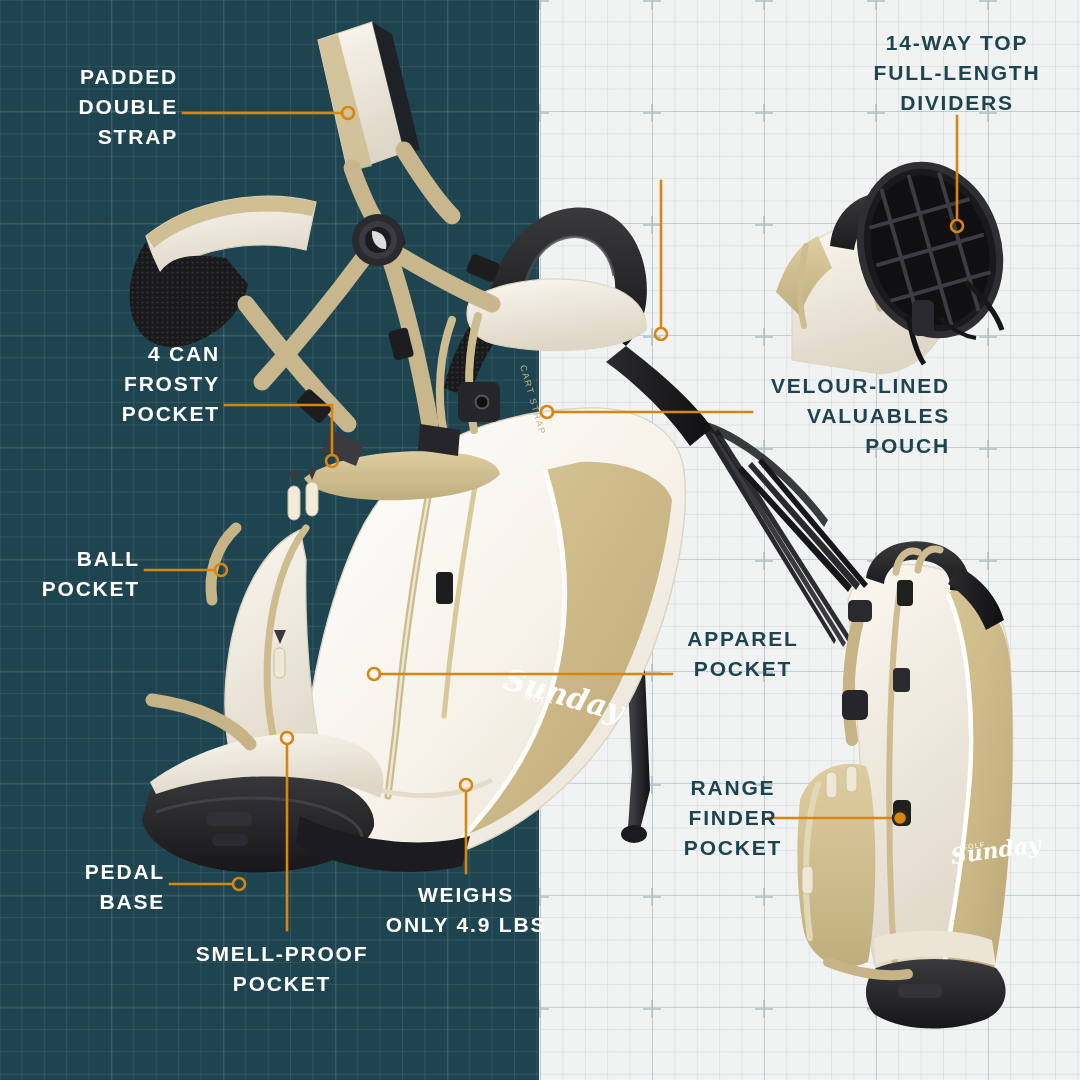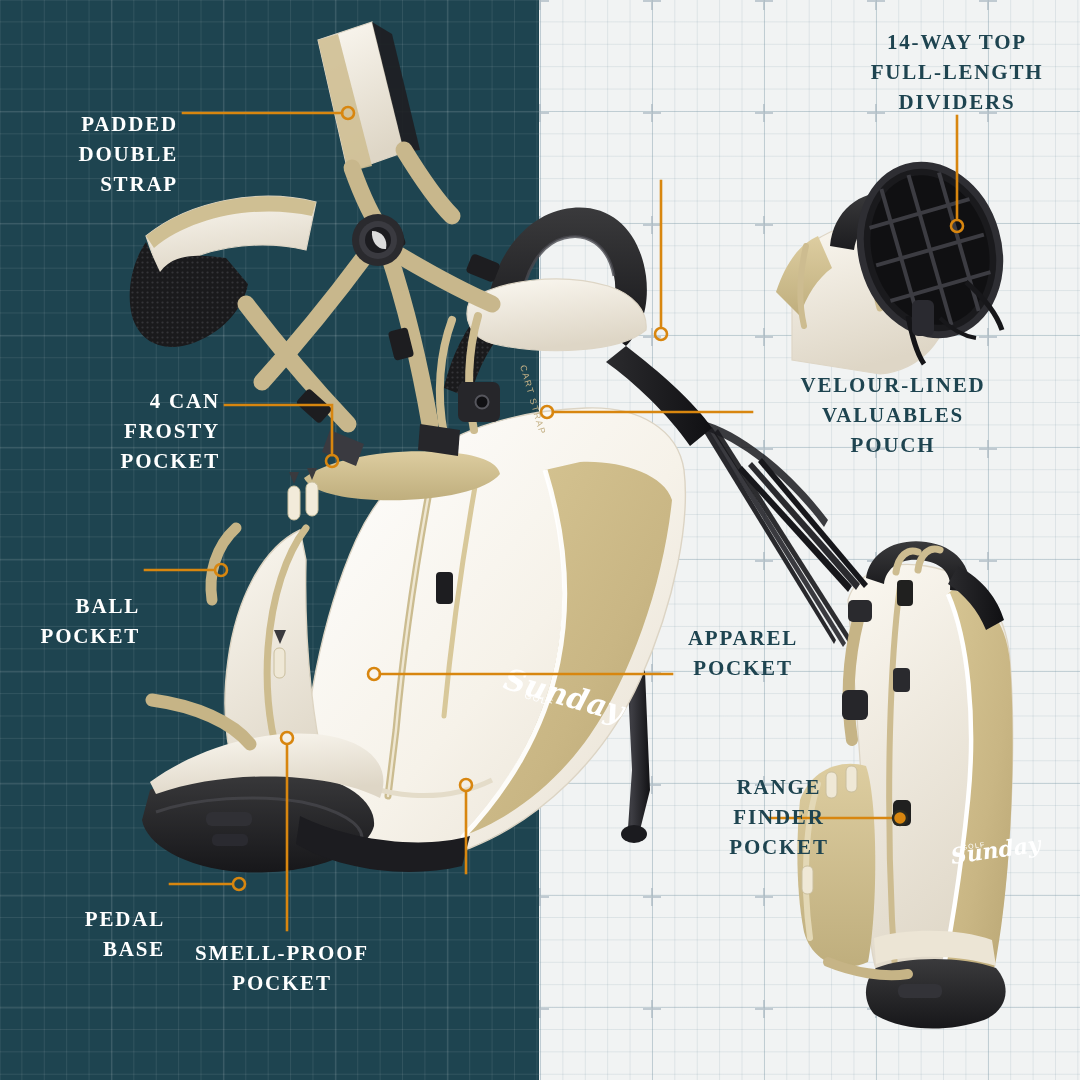--- a/index.html
+++ b/index.html
@@ -44,31 +44,31 @@
       linear-gradient(to right, rgba(120,150,165,0.30) 1.4px, transparent 1.4px),
       linear-gradient(to bottom, rgba(120,150,165,0.30) 1.4px, transparent 1.4px);
     background-size:112px 112px;
     background-position:1px -1px;
   }
   .crosshairs { position:absolute; left:539px; top:0; width:541px; height:1080px; }
 
   
   .label {
     position:absolute;
-    font-family:Liberation Serif, serif;
+    font-family:Liberation Sans, sans-serif;
     font-weight:bold;
     letter-spacing:1.8px;
     line-height:1.42;
     white-space:pre-line;
     text-transform:uppercase;
   }
   .label.dark-bg { color:#ffffff; font-size:21px; }
   .label.light-bg { color:#1e4450; font-size:21px; }
-  .label.align-right { text-align:right;margin-top:48px; }
-  .label.align-left { text-align:center;margin-left:38px; }
+  .label.align-right { text-align:right; }
+  .label.align-left { text-align:right; }
   .label.align-center { text-align:center; }
 
   
   #callouts { position:absolute; left:0; top:0; width:1080px; height:1080px; pointer-events:none; }
 
   
   #art { position:absolute; left:0; top:0; width:1080px; height:1080px; }
   .script-logo {
     font-family:"DejaVu Serif", serif;
     font-style:italic; font-weight:bold;
@@ -493,30 +493,32 @@
 
   <div class="label dark-bg align-right" style="left:0px;   top:544px; width:140px;padding-left:14px;">BALL
 POCKET</div>
 
   <div class="label dark-bg align-right" style="left:20px;  top:857px; width:145px;">PEDAL
 BASE</div>
 
   <div class="label dark-bg align-center" style="left:172px; top:939px; width:220px;">SMELL-PROOF
 POCKET</div>
 
+  <div class="label dark-bg align-center" style="left:356px; top:880px; width:220px;">WEIGHS
+ONLY 4.9 LBS</div>
 
 
   <div class="label light-bg align-center" style="left:867px; top:28px;  width:180px;">14-WAY TOP
 FULL-LENGTH
 DIVIDERS</div>
 
   <div class="label light-bg align-left" style="left:760px; top:371px; width:190px;">VELOUR-LINED
 VALUABLES
 POUCH</div>
 
   <div class="label light-bg align-center" style="left:668px; top:624px; width:150px;">APPAREL
 POCKET</div>
 
-  <div class="label light-bg align-center" style="left:704px; top:773px; width:150px;">RANGE
+  <div class="label light-bg align-center" style="left:658px; top:773px; width:150px;">RANGE
 FINDER
 POCKET</div>
 
 </div>
 
 </body></html>

